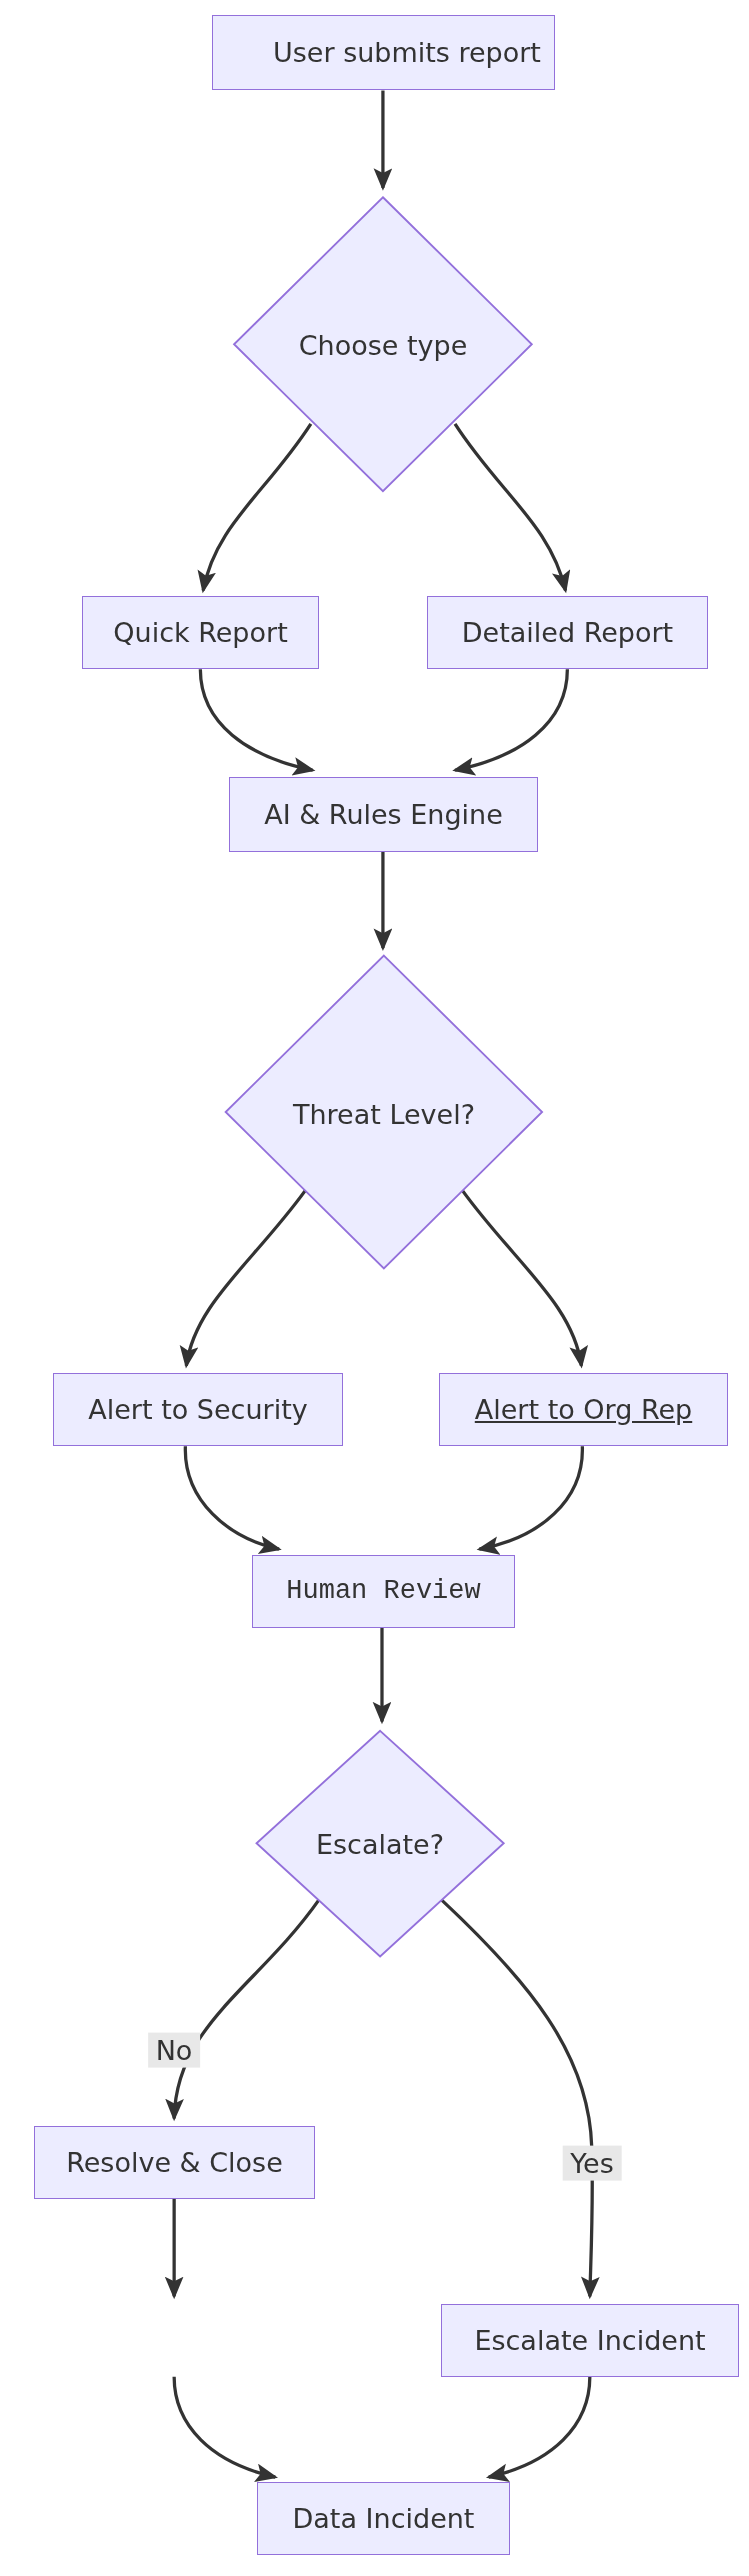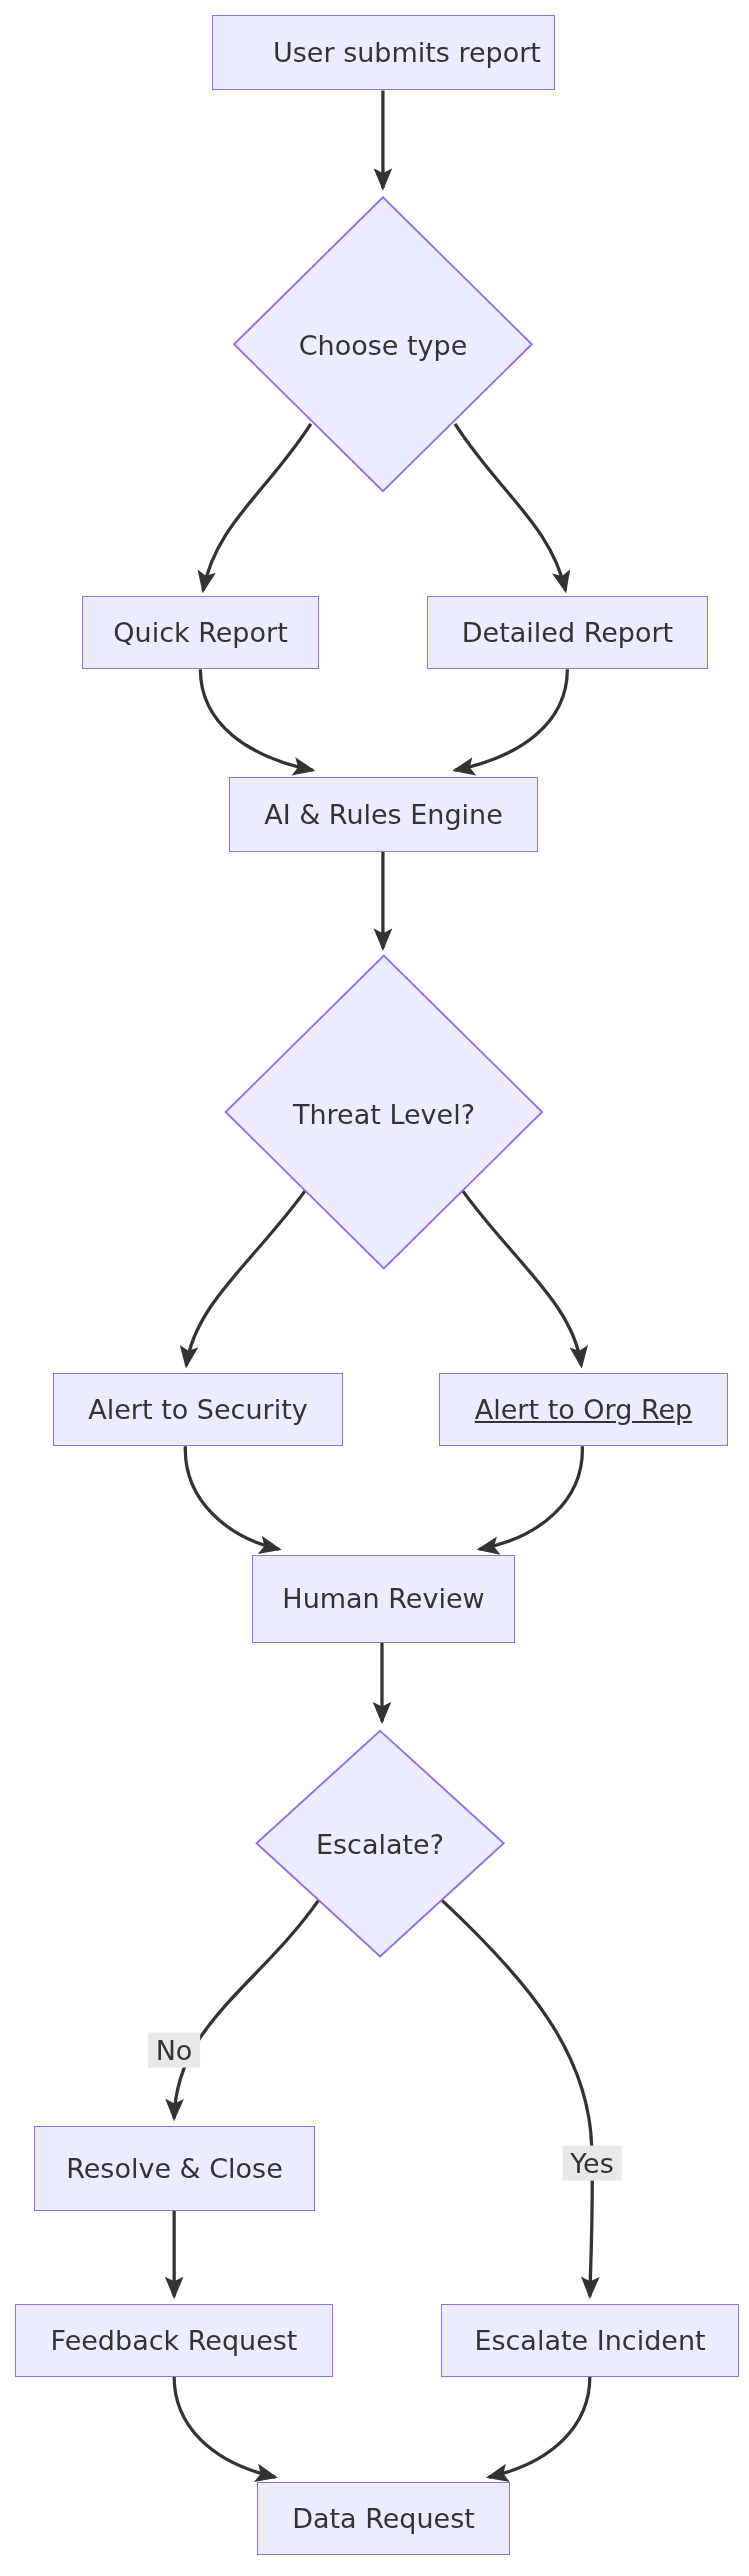--- a/index.html
+++ b/index.html
@@ -86,29 +86,28 @@
   <div class="node" style="left:82px; top:596px; width:237px; height:73px;">Quick Report</div>
 
   <div class="node" style="left:427px; top:596px; width:281px; height:73px;">Detailed Report</div>
 
   <div class="node" style="left:229px; top:777px; width:309px; height:75px;">AI &amp; Rules Engine</div>
 
   <div class="node" style="left:40px; top:1373px; width:290px; height:73px;margin-left:13px;">Alert to Security</div>
 
   <div class="node" style="left:439px; top:1373px; width:289px; height:73px;text-decoration:underline;">Alert to Org Rep</div>
 
-  <div class="node" style="left:252px; top:1555px; width:263px; height:88px;">Human Review</div>
+  <div class="node" style="left:252px; top:1555px; width:263px; height:73px;font-family:Liberation Mono, monospace;">Human Review</div>
 
-  <div class="node" style="left:34px; top:2126px; width:281px; height:85px;">Resolve &amp; Close</div>
+  <div class="node" style="left:34px; top:2126px; width:281px; height:73px;">Resolve &amp; Close</div>
 
-  <div class="node" style="left:15px; top:2304px; width:318px; height:73px;">Feedback Request</div>
 
   <div class="node" style="left:441px; top:2304px; width:298px; height:73px;">Escalate Incident</div>
 
-  <div class="node" style="left:257px; top:2482px; width:253px; height:73px;">Data Request</div>
+  <div class="node" style="left:257px; top:2482px; width:253px; height:73px;">Data Incident</div>
 
   <div class="diamond-label" style="left:383px; top:345px;">Choose type</div>
 
   <div class="diamond-label" style="left:384px; top:1114px;">Threat Level?</div>
 
   <div class="diamond-label" style="left:380px; top:1844px;">Escalate?</div>
 
   <div class="edge-label" style="left:174px; top:2050px;">No</div>
 
   <div class="edge-label" style="left:592px; top:2163px;">Yes</div>

